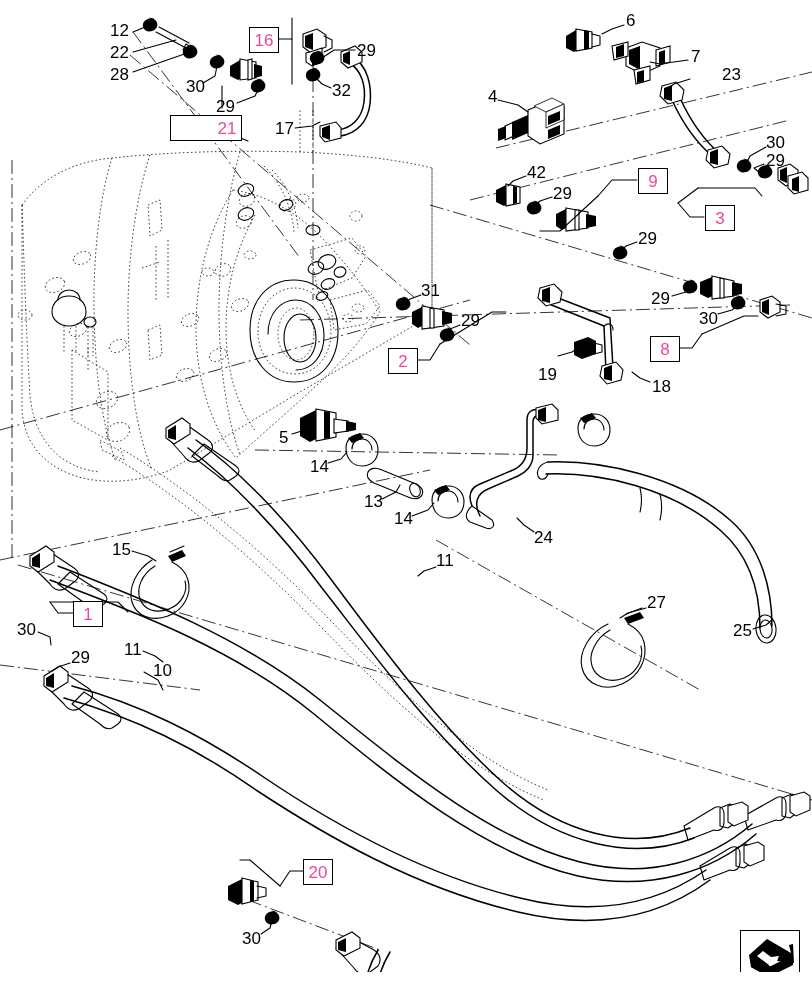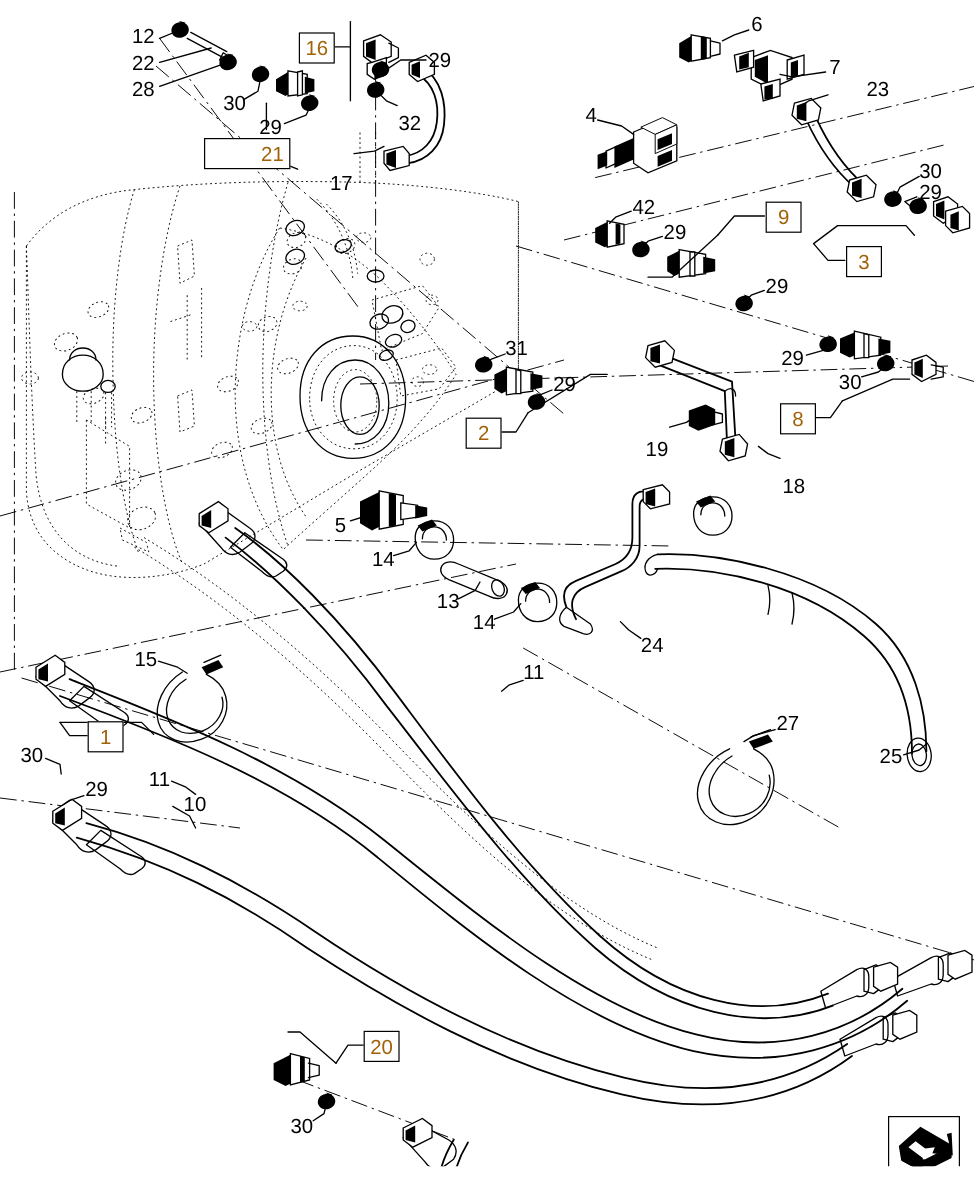--- a/index.html
+++ b/index.html
@@ -1,21 +1,21 @@
 <!DOCTYPE html>
 <html><head>
 <meta charset="utf-8">
 <style>
   html,body{margin:0;padding:0;background:#ffffff;}
   body{font-family:"Liberation Sans",sans-serif;}
   #sheet{position:relative;width:812px;height:972px;background:#fff;overflow:hidden;}
   #art{position:absolute;left:0;top:0;width:812px;height:1000px;}
   .callout{position:absolute;font-family:"Liberation Sans",sans-serif;font-size:17px;
            color:#000;line-height:1;white-space:nowrap;}
-  .boxref{position:absolute;font-family:"Liberation Sans",sans-serif;font-size:17px;color:#a16207;
+  .boxref{position:absolute;font-family:"Liberation Sans",sans-serif;font-size:17px;color:#ec4899;
           border:1.6px solid #000;background:#fff;width:28px;height:24px;
           display:flex;align-items:center;justify-content:center;line-height:1;}
   #logo{position:absolute;border:1.5px solid #000;background:#fff;}
 </style>
 </head>
 <body>
 
 <div id="sheet">
 
   <svg id="art" viewBox="0 0 812 1000" xmlns="http://www.w3.org/2000/svg">
@@ -517,37 +517,37 @@
       <path d="M280,886 L250,860 L240,860"></path>
     </g>
   </svg>
 
   <div class="callout" style="left:110px;top:22px;">12</div>
   <div class="callout" style="left:110px;top:44px;">22</div>
   <div class="callout" style="left:110px;top:66px;">28</div>
   <div class="callout" style="left:186px;top:78px;">30</div>
   <div class="callout" style="left:216px;top:98px;">29</div>
   <div class="callout" style="left:357px;top:42px;">29</div>
-  <div class="callout" style="left:332px;top:94px;">32</div>
-  <div class="callout" style="left:275px;top:120px;margin-top:24px;">17</div>
+  <div class="callout" style="left:332px;top:82px;">32</div>
+  <div class="callout" style="left:275px;top:120px;">17</div>
   <div class="callout" style="left:626px;top:12px;">6</div>
   <div class="callout" style="left:691px;top:48px;">7</div>
   <div class="callout" style="left:722px;top:66px;">23</div>
   <div class="callout" style="left:488px;top:88px;">4</div>
   <div class="callout" style="left:766px;top:134px;">30</div>
   <div class="callout" style="left:766px;top:152px;">29</div>
   <div class="callout" style="left:527px;top:164px;">42</div>
   <div class="callout" style="left:553px;top:185px;">29</div>
   <div class="callout" style="left:638px;top:230px;">29</div>
   <div class="callout" style="left:651px;top:290px;">29</div>
   <div class="callout" style="left:699px;top:310px;">30</div>
   <div class="callout" style="left:421px;top:282px;text-align:center;">31</div>
   <div class="callout" style="left:461px;top:312px;">29</div>
   <div class="callout" style="left:538px;top:366px;">19</div>
-  <div class="callout" style="left:652px;top:378px;margin-top:19px;">18</div>
+  <div class="callout" style="left:652px;top:378px;">18</div>
   <div class="callout" style="left:279px;top:429px;">5</div>
   <div class="callout" style="left:310px;top:458px;">14</div>
   <div class="callout" style="left:364px;top:493px;">13</div>
   <div class="callout" style="left:394px;top:510px;">14</div>
   <div class="callout" style="left:534px;top:529px;">24</div>
   <div class="callout" style="left:112px;top:541px;">15</div>
   <div class="callout" style="left:436px;top:552px;">11</div>
   <div class="callout" style="left:647px;top:594px;">27</div>
   <div class="callout" style="left:733px;top:622px;">25</div>
   <div class="callout" style="left:17px;top:621px;">30</div>

